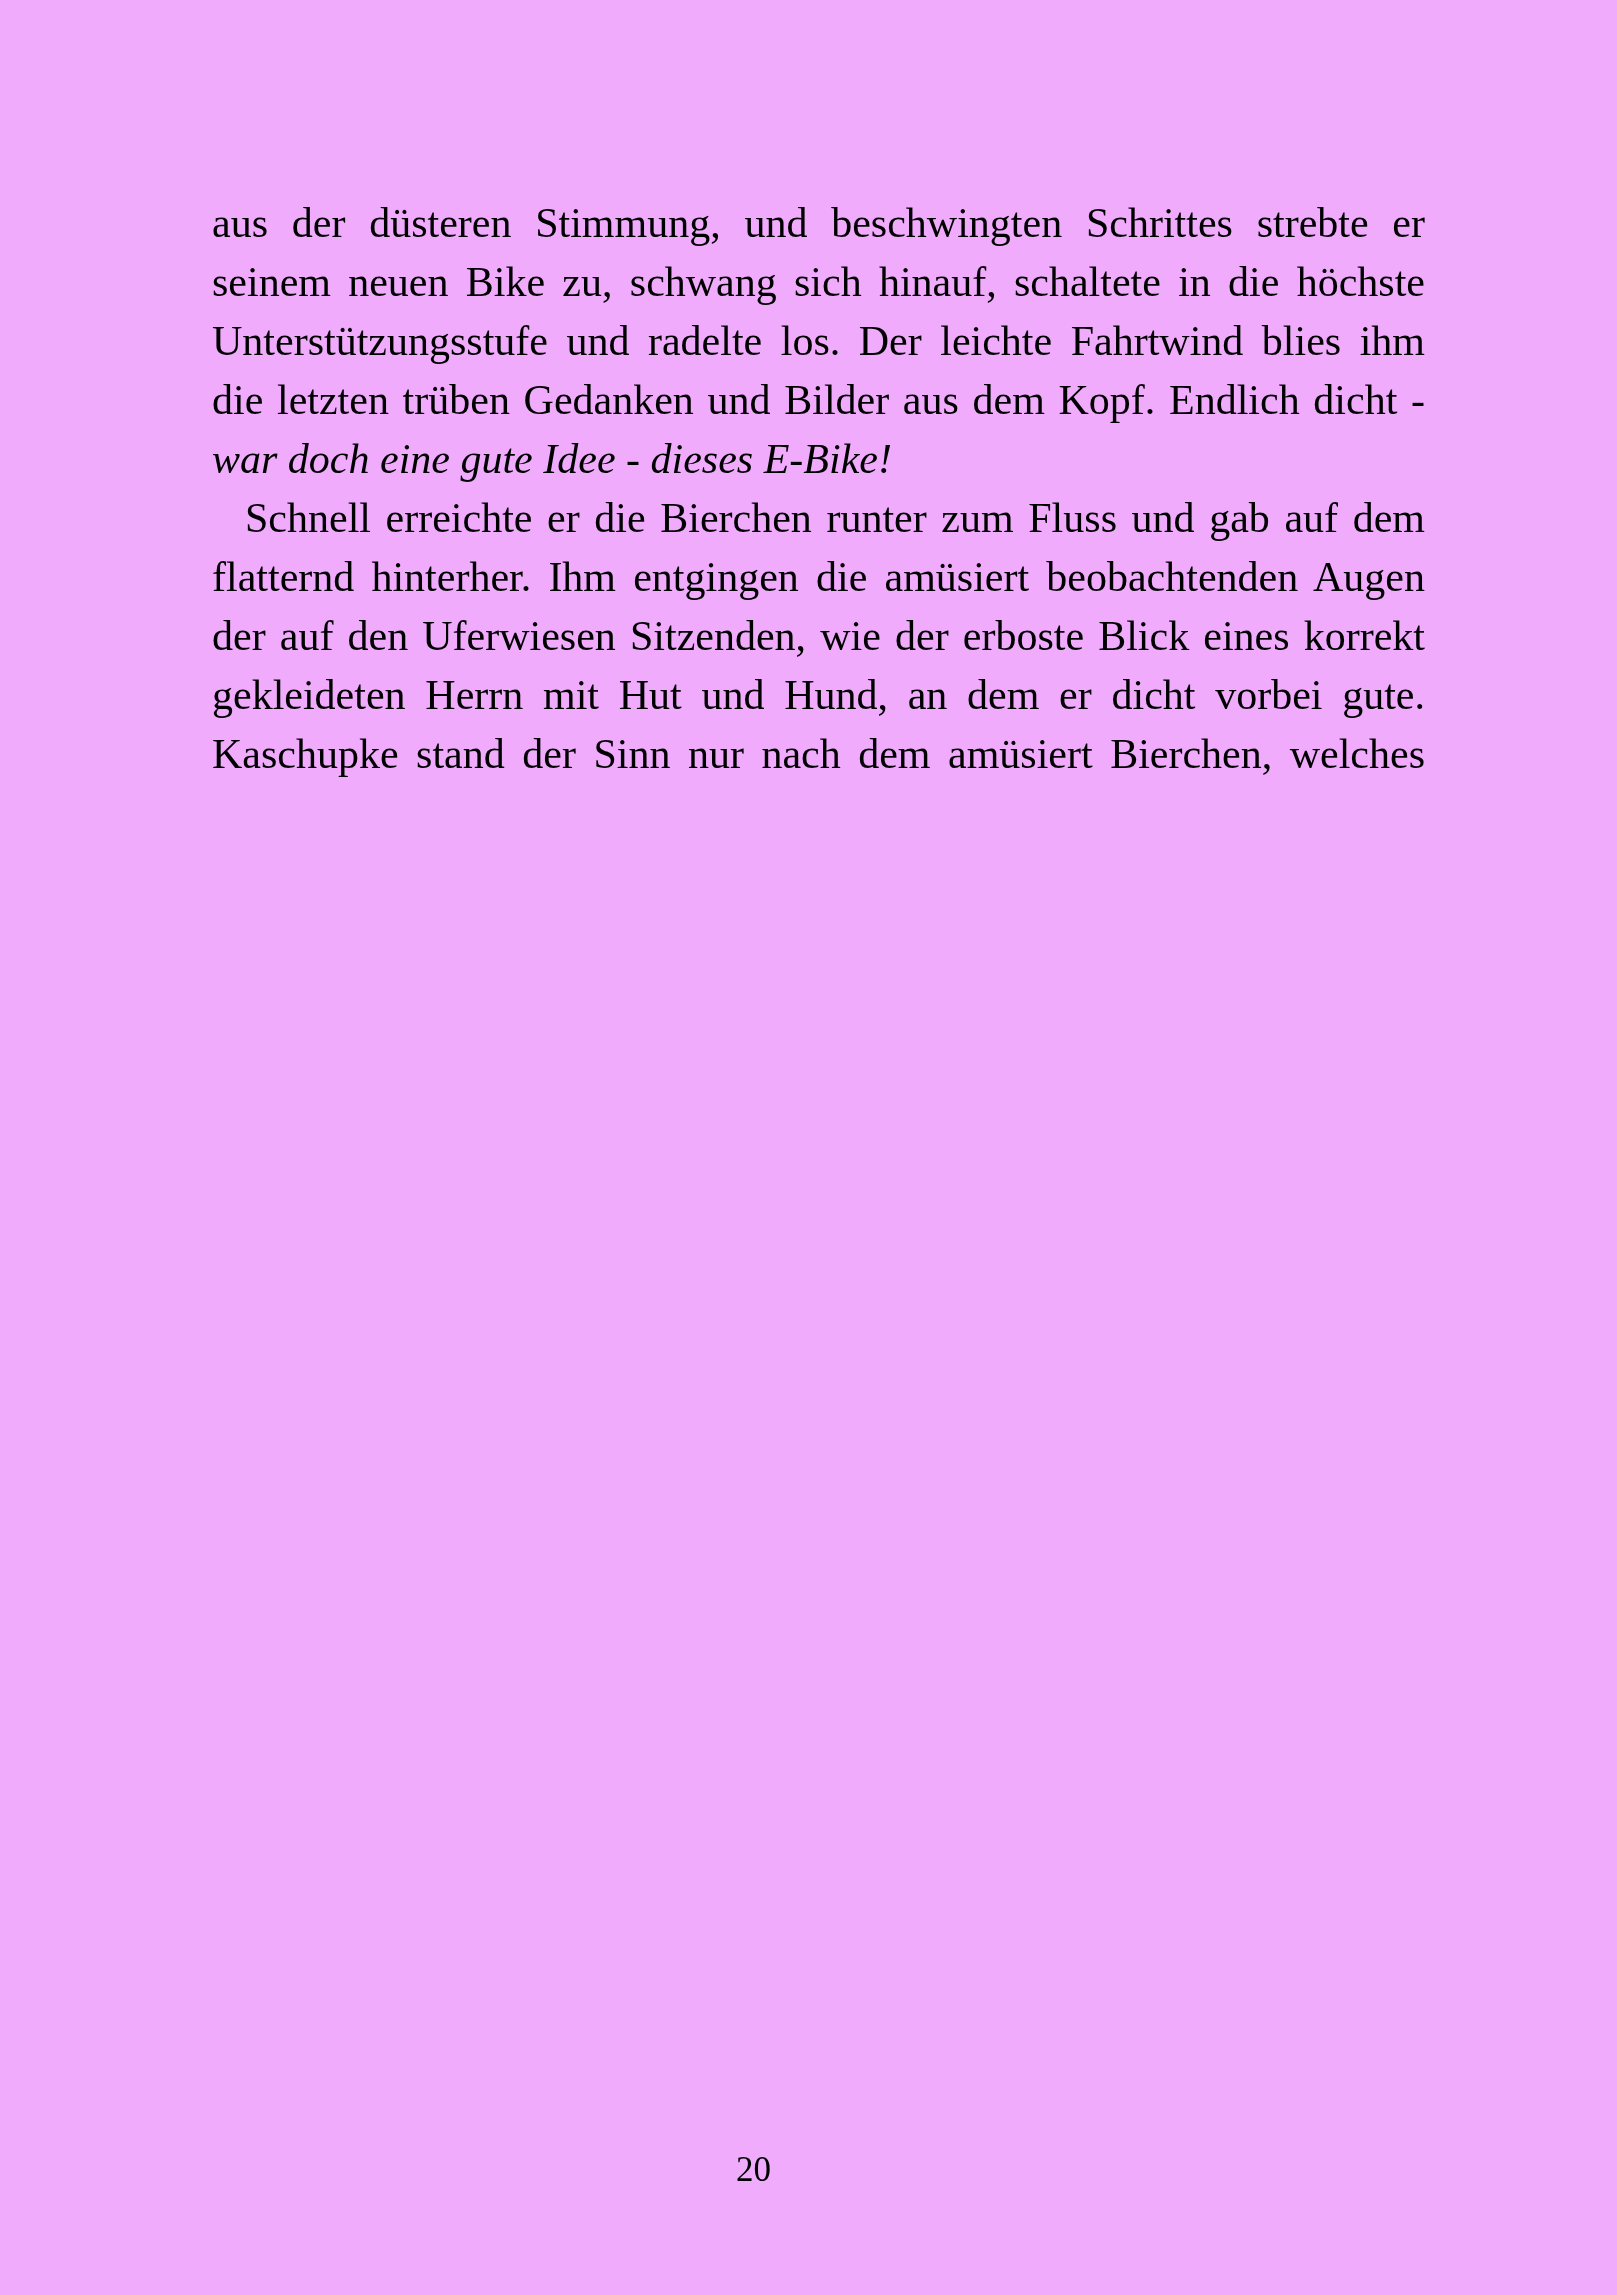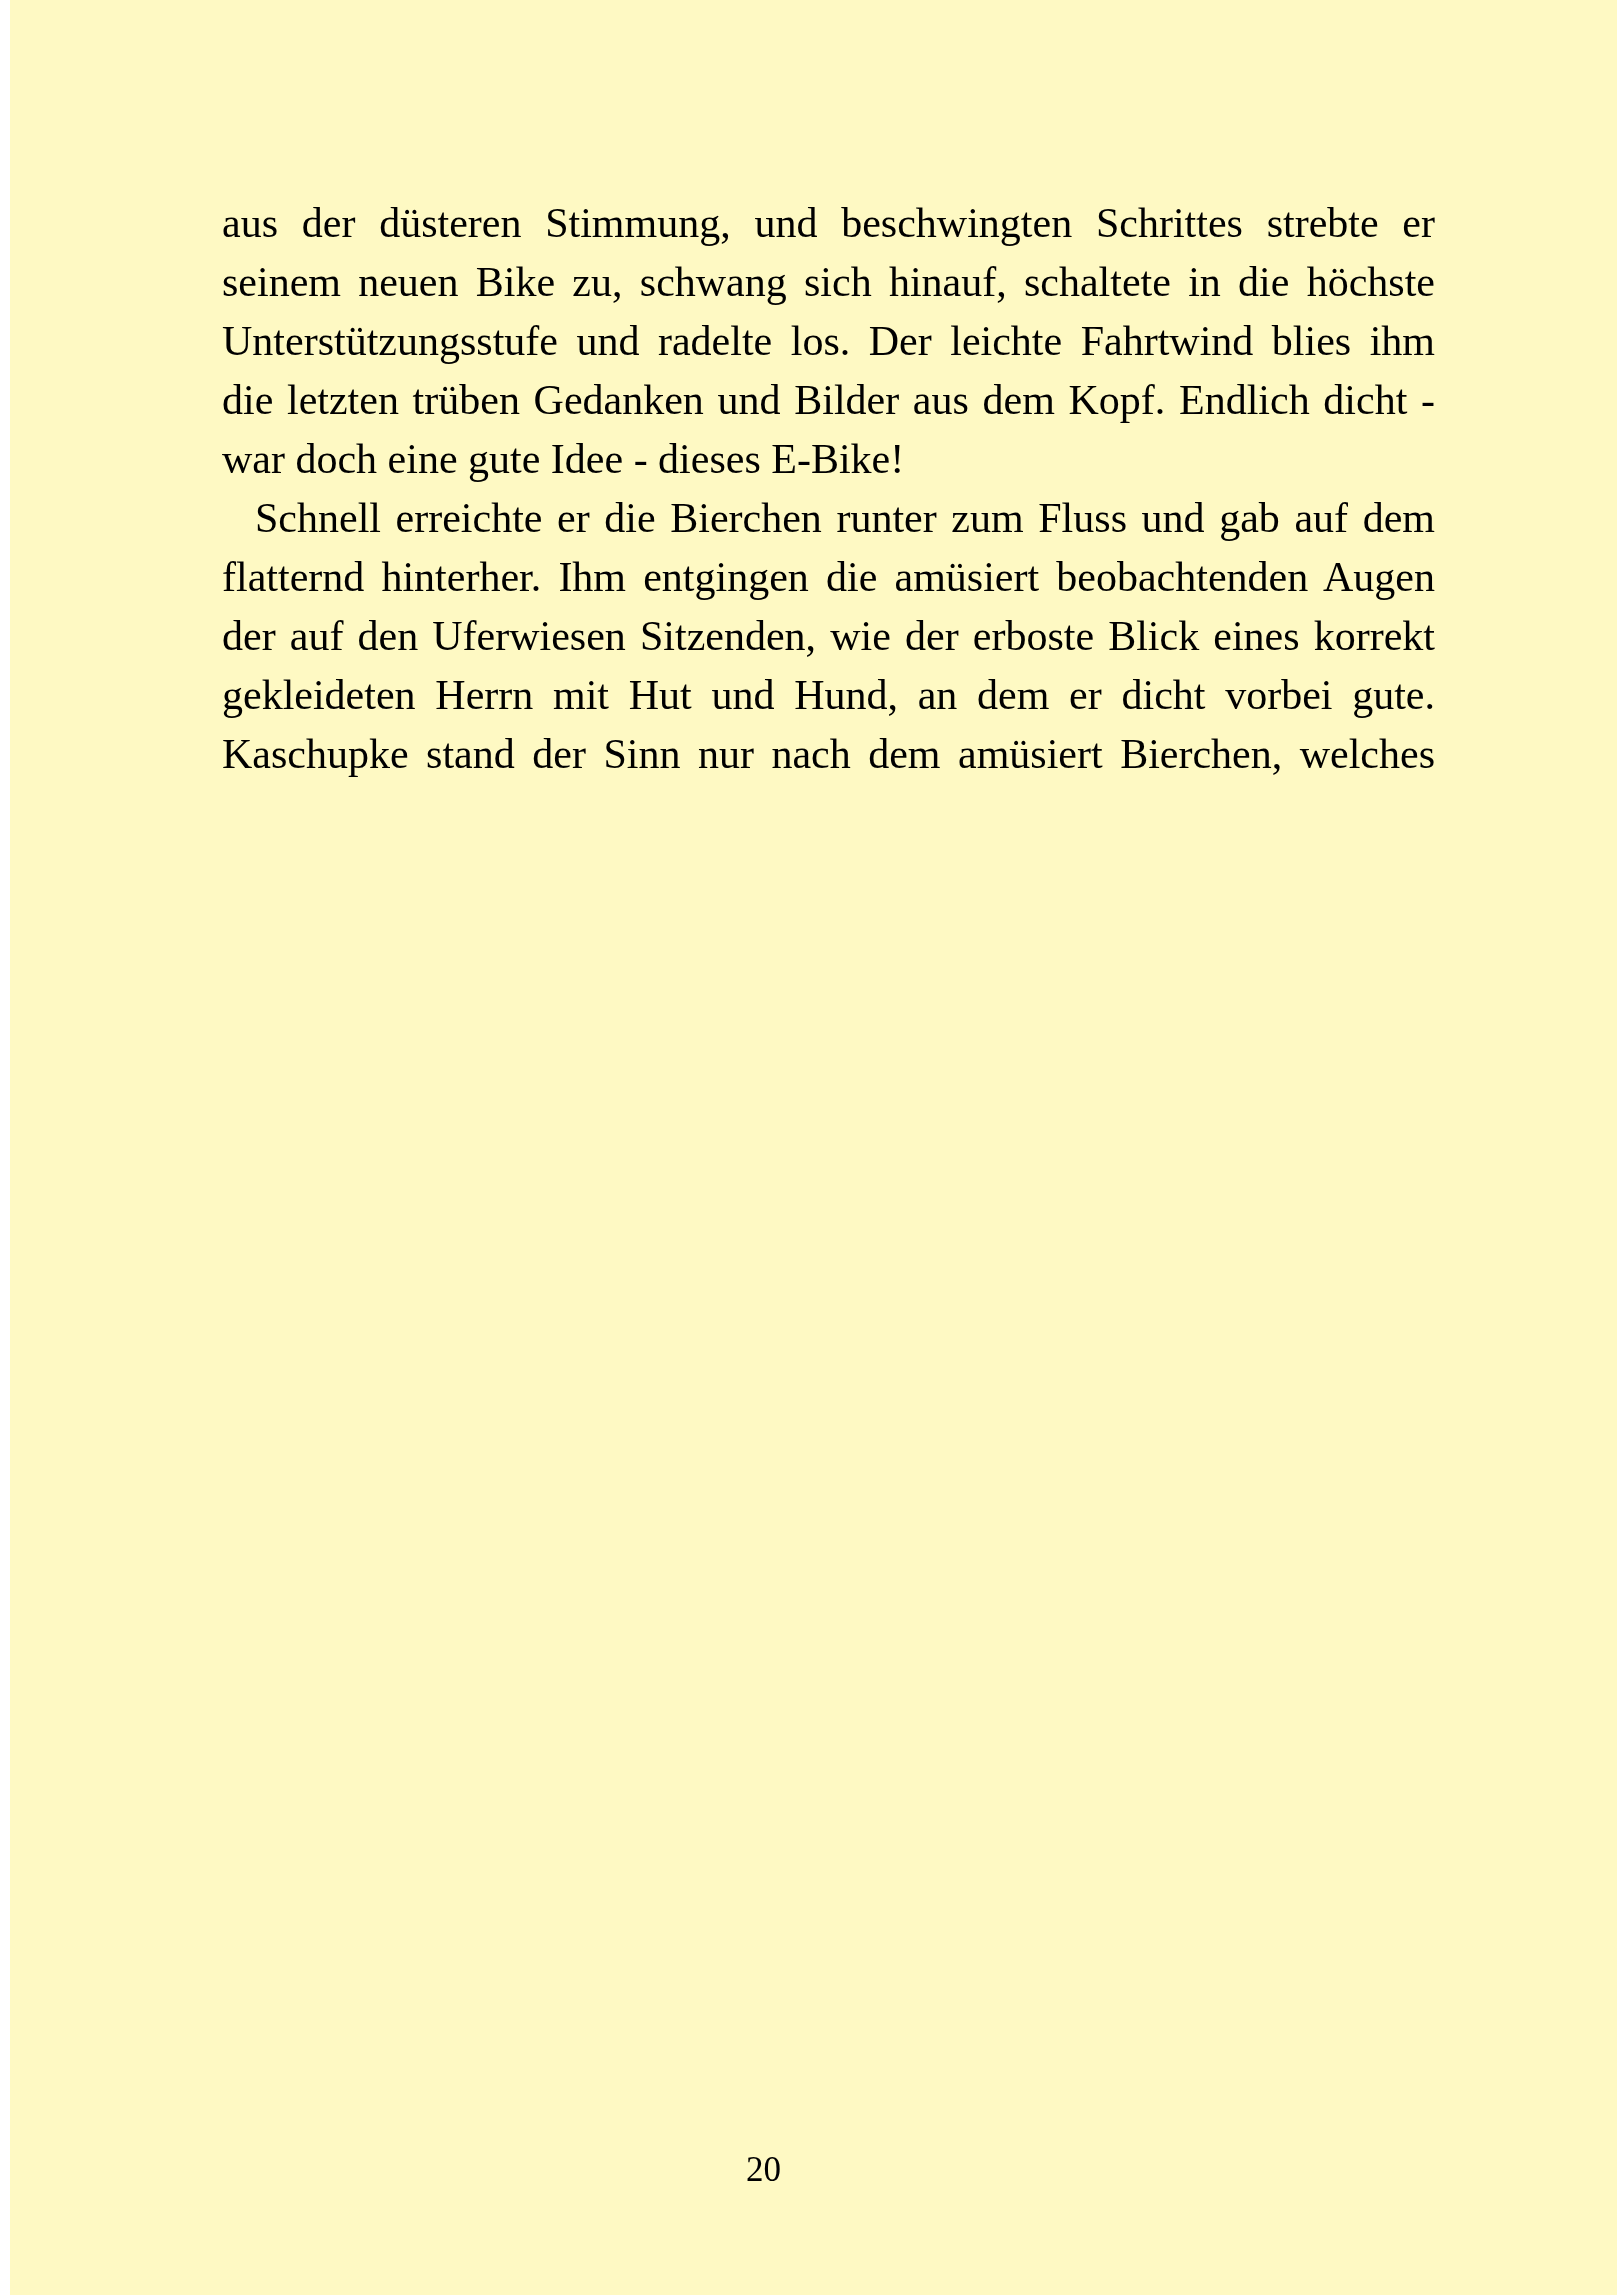--- a/index.html
+++ b/index.html
@@ -11,42 +11,42 @@
     width: 1618px;
     height: 2295px;
     position: relative;
     overflow: hidden;
     font-family: "Liberation Serif", serif;
     color: #000000;
   }
   .page {
     position: absolute;
     inset: 0;
-    background: #fef9c3;
-    margin-left: 10px;
+    background: #f0abfc;
   }
   .text-block {
     position: absolute;
     left: 212px;
     top: 194px;
     width: 1213px;
     font-size: 42px;
     line-height: 59px;
     letter-spacing: 0px;
   }
   .line {
     text-align: left;
     text-align-last: left;
     white-space: normal;
   }
   .line.just {
     text-align: justify;
     text-align-last: justify;
   }
   .line.italic {
+    font-style: italic;
   }
   .line.indent {
     text-indent: 33px;
   }
   .page-number {
     position: absolute;
     left: 0;
     top: 2147px;
     width: 1507px;
     text-align: center;

